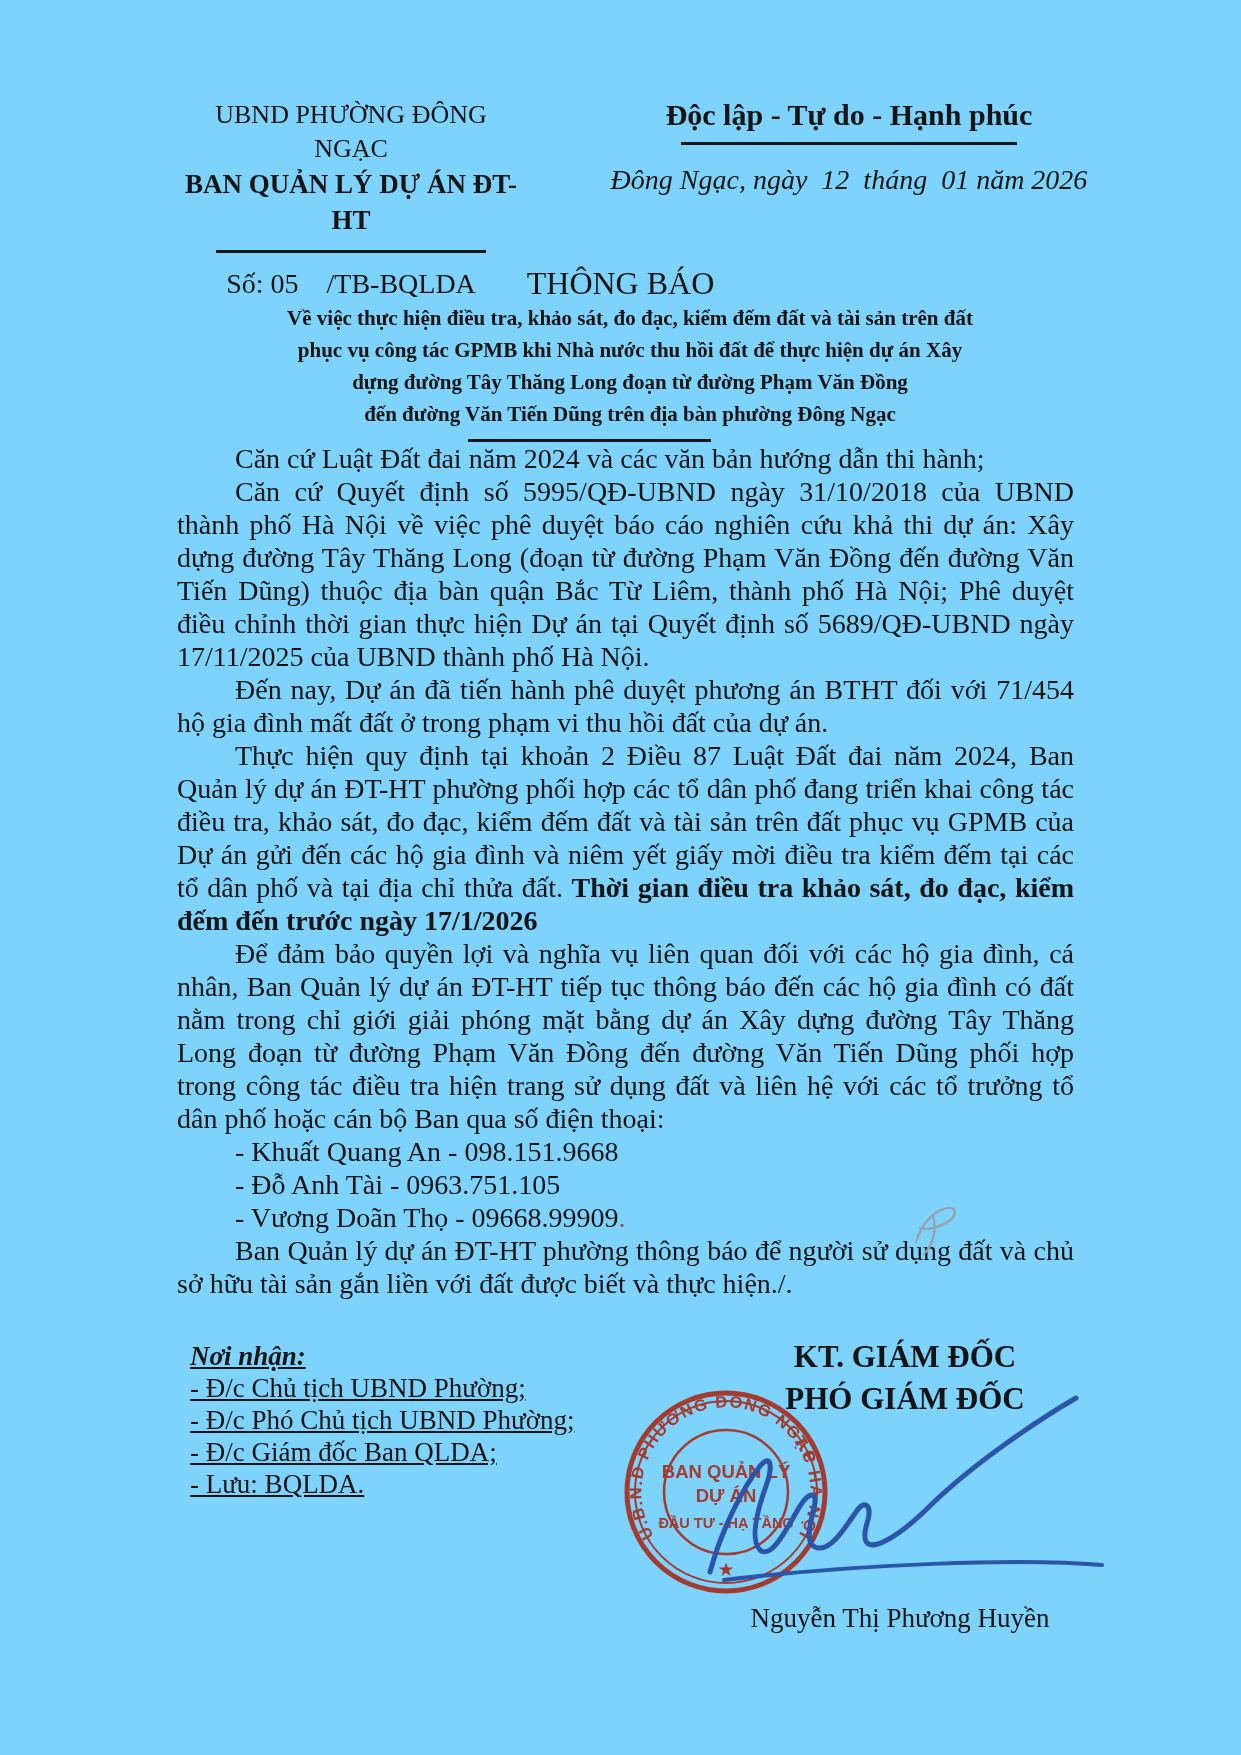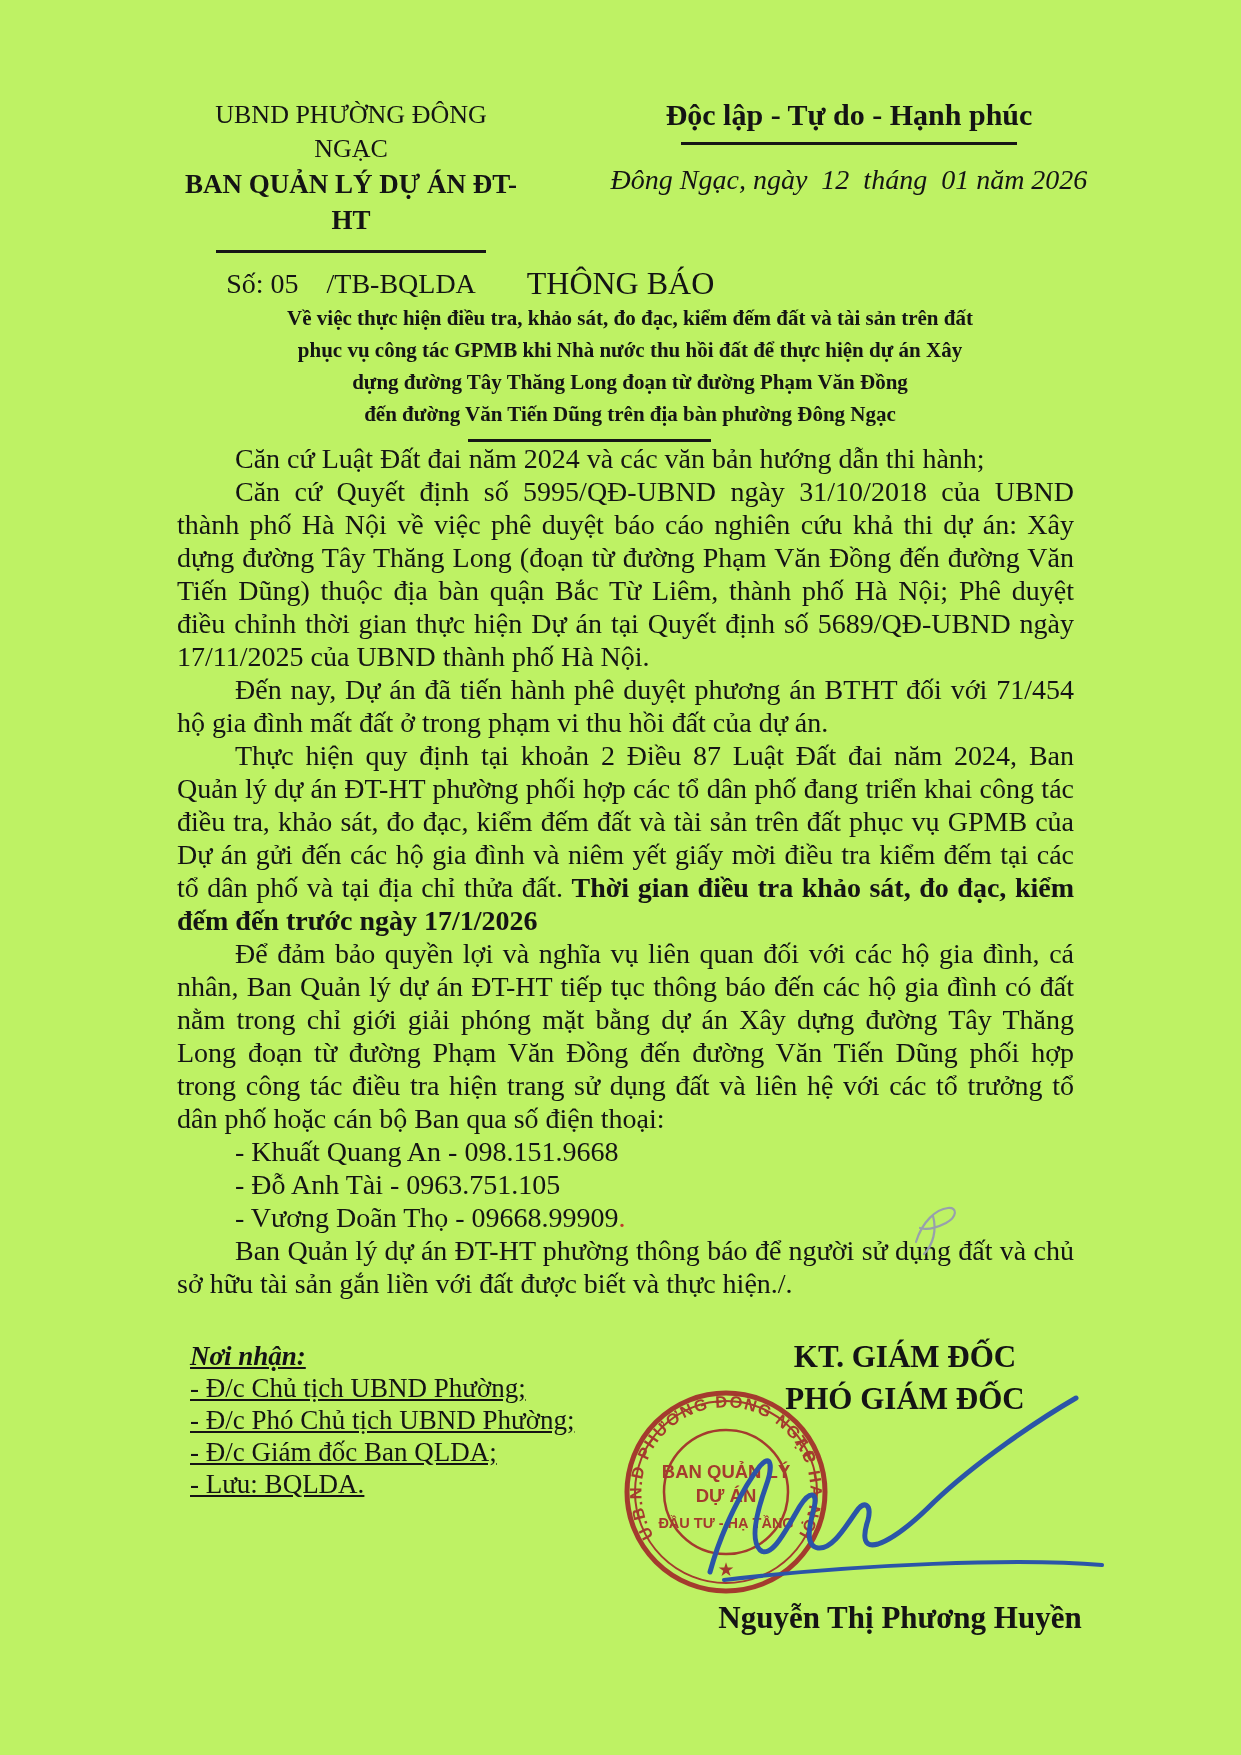--- a/index.html
+++ b/index.html
@@ -1,20 +1,20 @@
 <!DOCTYPE html>
 <html><head>
 <meta charset="utf-8">
 <style>
   html,body{margin:0;padding:0;background:#e8e8e8;}
   .page{
     position:relative;
     width:1241px;height:1755px;
     margin:0 auto;
-    background:#bef264;
+    background:#7dd3fc;
     font-family:"Liberation Serif","DejaVu Serif",serif;
     color:#141414;
     overflow:hidden;
   }
   .b{font-weight:700;}
   .red{color:#c0392b;}
 
   
   .hdr-left{position:absolute;left:178px;top:98px;width:346px;text-align:center;}
   .hdr-left .org1{font-size:26px;line-height:34px;}
@@ -41,21 +41,21 @@
   .body p{margin:0;text-indent:58px;}
   .body p.contact{text-align:left;}
 
   
   .recipients{position:absolute;left:190px;top:1340px;width:470px;text-align:left;text-decoration:underline;}
   .recipients .head{font-size:27px;line-height:32px;font-weight:700;font-style:italic;}
   .recipients .item{font-size:27px;line-height:32px;}
   .sign-titles{position:absolute;left:660px;top:1336px;width:490px;text-align:center;
                font-size:31px;line-height:42px;font-weight:700;}
   .signer-name{position:absolute;left:640px;top:1600px;width:520px;text-align:center;
-               font-size:31px;line-height:36px;font-weight:700;}
+               font-size:27px;line-height:36px;font-weight:400;}
   .overlay{position:absolute;left:560px;top:1190px;}
   .stamp-text{font-family:"Liberation Sans","DejaVu Sans",sans-serif;font-weight:700;}
 </style>
 </head>
 <body>
 
 <div class="page">
 
   <div class="hdr-left">
     <div class="org1">UBND PHƯỜNG ĐÔNG NGẠC</div>

